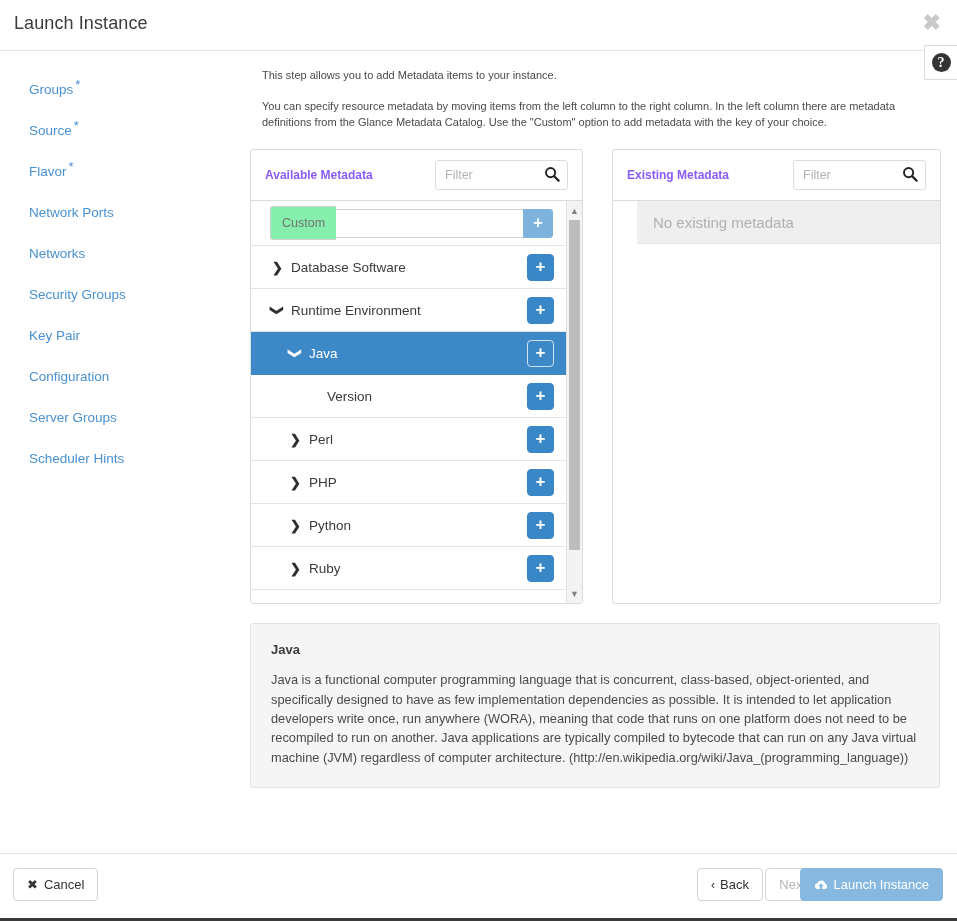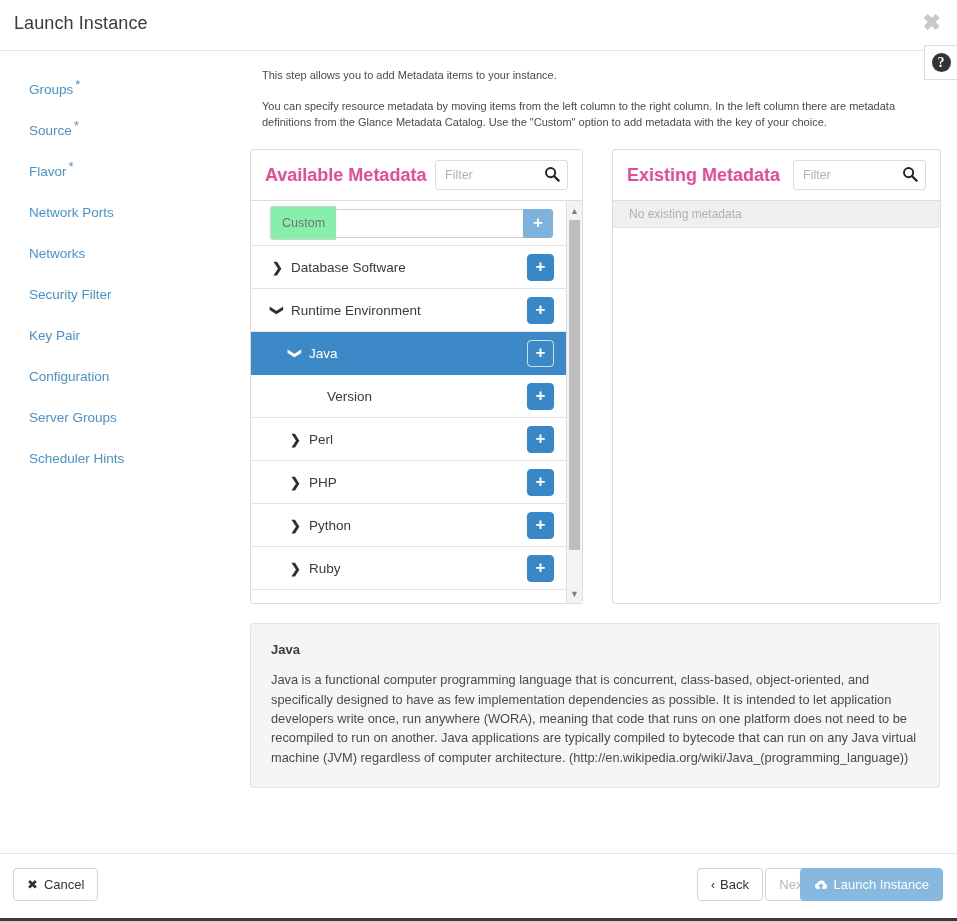--- a/index.html
+++ b/index.html
@@ -112,21 +112,21 @@
   .panel-exist { width: 330px; height: 455px; }
 
   .panel-head {
     height: 51px;
     border-bottom: 1px solid #dcdcdc;
     display: flex; align-items: center;
     padding: 0 14px;
     justify-content: space-between;
   }
   .panel-title {
-    font-size: 18px; font-weight: bold; color: #ec4899;
+    font-size: 12px; font-weight: bold; color: #8b5cf6;
   }
   .filter-wrap {
     position: relative;
     width: 133px; height: 30px;
   }
   .filter-input {
     width: 133px; height: 30px;
     border: 1px solid #dcdcdc;
     border-radius: 3px;
     padding: 0 26px 0 9px;
@@ -248,26 +248,27 @@
   .vscroll .arrow.down { bottom: 2px; }
   .vscroll .thumb {
     position: absolute; left: 2px; top: 19px;
     width: 11px; height: 330px;
     background: #bdbdbd; border-radius: 1px;
     cursor: pointer;
   }
 
   
   .empty-row {
-    height: 27px;
+    height: 43px;
     background: #efefef;
     display: flex; align-items: center;
     padding-left: 16px;
-    font-size: 12px; color: #b0b0b0;
+    font-size: 15px; color: #b0b0b0;
     border-bottom: 1px solid #e4e4e4;
+    margin-left: 24px;
   }
 
   
   .desc-panel {
     margin-top: 19px;
     width: 690px;
     background: #f5f5f5;
     border: 1px solid #e3e3e3;
     border-radius: 3px;
     padding: 18px 20px 20px 20px;
@@ -326,21 +327,21 @@
   <div class="help-btn">
     <span class="help-circle">?</span>
   </div>
 
   <div class="sidebar" id="sidebar">
       <div class="nav-item"><span>Groups</span><span class="req">*</span></div>
       <div class="nav-item"><span>Source</span><span class="req">*</span></div>
       <div class="nav-item"><span>Flavor</span><span class="req">*</span></div>
       <div class="nav-item"><span>Network Ports</span></div>
       <div class="nav-item"><span>Networks</span></div>
-      <div class="nav-item"><span>Security Filter</span></div>
+      <div class="nav-item"><span>Security Groups</span></div>
       <div class="nav-item"><span>Key Pair</span></div>
       <div class="nav-item"><span>Configuration</span></div>
       <div class="nav-item"><span>Server Groups</span></div>
       <div class="nav-item"><span>Scheduler Hints</span></div>
     </div>
 
   <div class="content">
 
     <p class="intro-p">This step allows you to add Metadata items to your instance.</p>
     <p class="intro-p second">You can specify resource metadata by moving items from the left column to the right column. In the left column there are metadata definitions from the Glance Metadata Catalog. Use the "Custom" option to add metadata with the key of your choice.</p>

